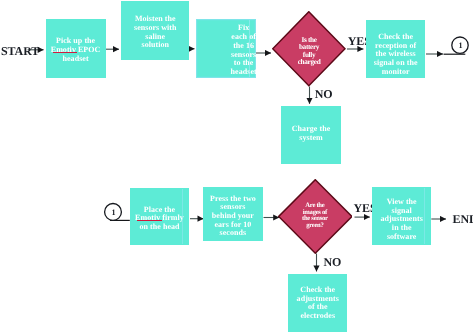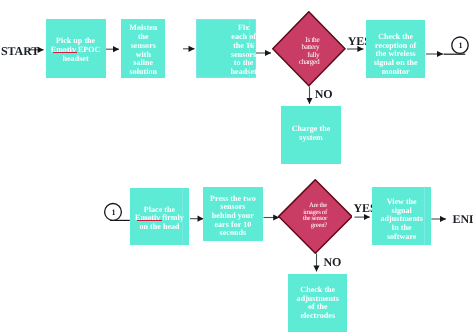--- a/index.html
+++ b/index.html
@@ -9,21 +9,21 @@
   .lbl,.node,.dia{backface-visibility:hidden;}
   .node{position:absolute;overflow:visible;box-sizing:border-box;display:flex;align-items:center;justify-content:center;
         text-align:center;color:#ffffff;font-weight:bold;font-size:8px;line-height:8.7px;
         letter-spacing:0.05px;padding-top:4px;}
   .proc{background:#5debd6;}
   .node .tx{display:block;padding:0 2px;}
   .lbl{position:absolute;font-weight:bold;font-size:12px;color:#1b1f26;letter-spacing:-0.1px;white-space:nowrap;line-height:7.2px;}
   .dia{position:absolute;box-sizing:border-box;display:flex;align-items:center;justify-content:center;}
   .dia.small .dtx{font-size:6.7px;line-height:6.5px;letter-spacing:-0.3px;padding-top:0px;}
   .dia .dtx{position:absolute;left:0;top:0;width:100%;height:100%;display:flex;align-items:center;
-            justify-content:center;text-align:right;color:#fff;font-weight:normal;font-size:7.3px;line-height:7.5px;padding-top:2px;letter-spacing:-0.35px;}
+            justify-content:center;text-align:center;color:#fff;font-weight:bold;font-size:7.3px;line-height:7.5px;padding-top:2px;letter-spacing:-0.35px;}
   svg.wires{position:absolute;left:0;top:0;width:473px;height:336px;pointer-events:none;}
   .sel{box-shadow:inset 0 0 0 1px rgba(150,225,245,0.55), inset 0 0 0 2px rgba(110,230,225,0.35);padding-left:36px;}
   .sel::before{content:"";position:absolute;right:6px;top:1px;bottom:1px;width:1.2px;background:rgba(160,230,248,0.6);}
   .lower4 .tx{position:relative;top:4px;}
   .lower15 .tx{position:relative;top:1.5px;}
   .raise15 .tx{position:relative;top:-1.7px;}
   .raise3 .tx{position:relative;top:-3.2px;}
   .vline::before{content:"";position:absolute;right:6px;top:1px;bottom:1px;width:1.2px;background:rgba(160,230,248,0.45);}
   .misspell{position:relative;}
   .misspell::after{content:"";position:absolute;left:2.2px;right:-1.5px;bottom:1.1px;height:1.5px;background:#cf1b3e;}
@@ -69,21 +69,21 @@
 <div class="lbl" style="left:111.6px;top:208.8px;font-size:8.2px">1</div>
 
 <div class="node proc" style="left:45.6px;top:19px;width:60px;height:59px">
   <span class="tx">
     <span>Pick up the</span><br>
     <span class="misspell">Emotiv</span><span> EPOC</span><br>
     <span>headset</span>
   </span>
 </div>
 
-<div class="node proc" style="left:121.3px;top:19px;width:44px;height:59px">
+<div class="node proc" style="left:121.3px;top:1px;width:68px;height:59px">
   <span class="tx">
     <span>Moisten the</span><br>
     <span>sensors with</span><br>
     <span>saline</span><br>
     <span>solution</span>
   </span>
 </div>
 
 <div class="node proc sel" style="left:195.5px;top:19px;width:60.3px;height:59px">
   <span class="tx">

